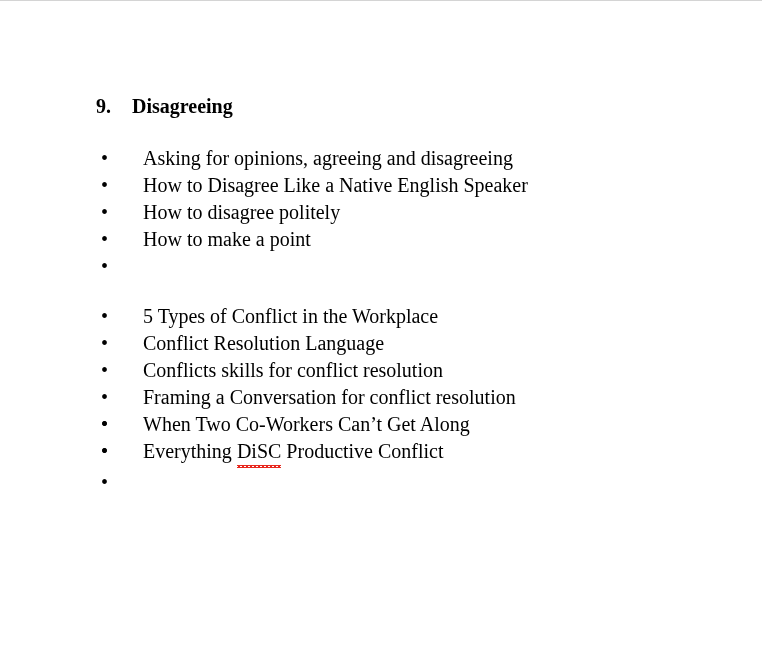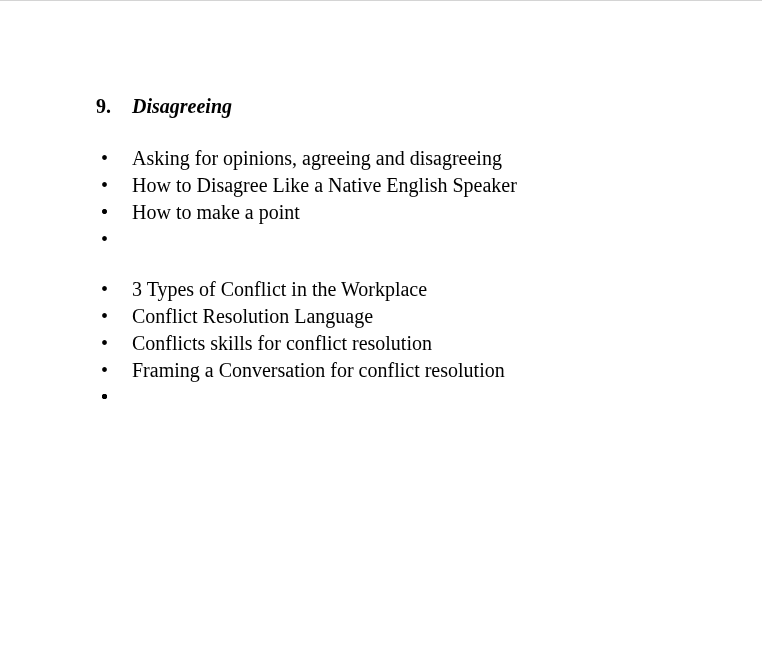--- a/index.html
+++ b/index.html
@@ -43,21 +43,20 @@
     white-space: nowrap;
   }
   .heading-number {
     display: inline-block;
     width: 36px;
     flex: 0 0 36px;
     font-weight: bold;
   }
   .heading-text {
     font-weight: bold;
-    font-style: italic;
   }
 
   
   .bullet-list {
     list-style: none;
     margin: 0;
     padding: 0;
   }
   .bullet-item {
     position: relative;
@@ -71,20 +70,21 @@
     position: absolute;
     left: 5px;
     top: 0;
     width: 10px;
     font-size: 20px;
     line-height: 27px;
     color: #000000;
   }
   .bullet-text {
     display: inline;
+    margin-left: 11px;
   }
 
   
   .misspelled {
     position: relative;
     display: inline-block;
     background-image:
       repeating-linear-gradient(
         135deg,
         #e8281e 0px, #e8281e 1px,
@@ -135,66 +135,69 @@
         <li class="bullet-item">
           <span class="bullet-marker">•</span>
           <span class="bullet-text">Asking for opinions, agreeing and disagreeing</span>
         </li>
         <li class="bullet-item">
           <span class="bullet-marker">•</span>
           <span class="bullet-text">How to Disagree Like a Native English Speaker</span>
         </li>
         <li class="bullet-item">
           <span class="bullet-marker">•</span>
+          <span class="bullet-text">How to disagree politely</span>
         </li>
         <li class="bullet-item">
           <span class="bullet-marker">•</span>
           <span class="bullet-text">How to make a point</span>
         </li>
         <li class="bullet-item">
           <span class="bullet-marker">•</span>
         </li>
       </ul>
     </div>
 
     <div class="gap-between-sections"></div>
 
     <div class="section">
 
       <div class="gap-after-heading"></div>
 
       <ul class="bullet-list">
         <li class="bullet-item">
           <span class="bullet-marker">•</span>
-          <span class="bullet-text">3 Types of Conflict in the Workplace</span>
+          <span class="bullet-text">5 Types of Conflict in the Workplace</span>
         </li>
         <li class="bullet-item">
           <span class="bullet-marker">•</span>
           <span class="bullet-text">Conflict Resolution Language</span>
         </li>
         <li class="bullet-item">
           <span class="bullet-marker">•</span>
           <span class="bullet-text">Conflicts skills for conflict resolution</span>
         </li>
         <li class="bullet-item">
           <span class="bullet-marker">•</span>
           <span class="bullet-text">Framing a Conversation for conflict resolution</span>
         </li>
         <li class="bullet-item">
           <span class="bullet-marker">•</span>
         </li>
         <li class="bullet-item">
           <span class="bullet-marker">•</span>
-        </li>
-        <li class="bullet-item">
-          <span class="bullet-marker">•</span>
-        </li>
-
-        <li class="bullet-item">
-          <span class="bullet-marker">•</span>
+          <span class="bullet-text">When Two Co-Workers Can’t Get Along</span>
+        </li>
+        <li class="bullet-item">
+          <span class="bullet-marker">•</span>
+        </li>
+
+        <li class="bullet-item">
+          <span class="bullet-marker">•</span>
+          <span class="bullet-text"><span>Everything </span><span class="misspelled">DiSC</span><span> Productive Conflict</span></span>
         </li>
 
         <li class="bullet-item">
           <span class="bullet-marker">•</span>
         </li>
       </ul>
     </div>
 
   </div>
 </div>

